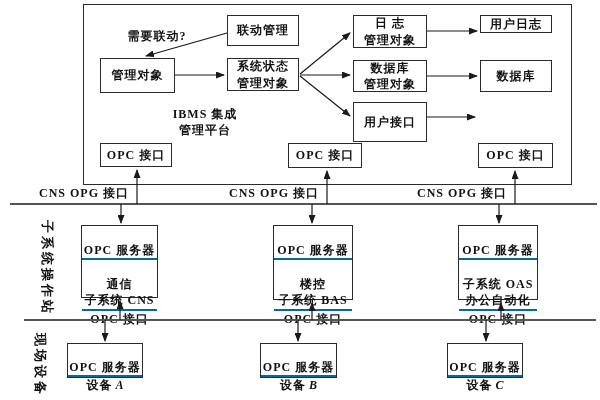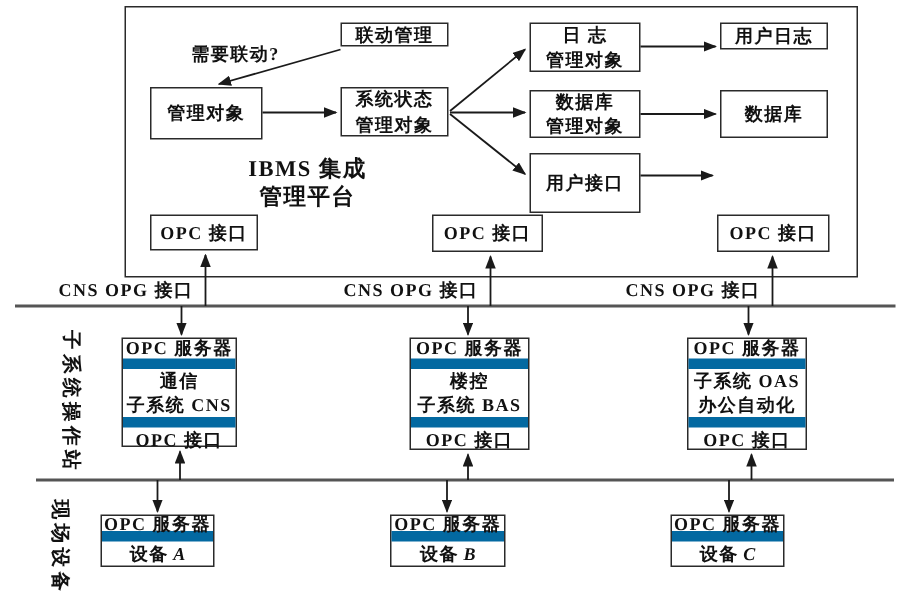--- a/index.html
+++ b/index.html
@@ -13,42 +13,42 @@
     display:flex;flex-direction:column;align-items:center;justify-content:center;
     text-align:center;box-sizing:border-box;line-height:1.35;letter-spacing:1px;
   }
   .plain{
     position:absolute;display:flex;align-items:center;justify-content:center;
     text-align:right;letter-spacing:1px;line-height:1.3;
   }
   .outer{background:transparent;}
   .row{width:100%;display:flex;flex-direction:column;align-items:center;justify-content:center;box-sizing:border-box;}
   .divided{padding:0;}
-  .rb{border-bottom:7px solid #0369a1;}
+  .rb{border-bottom:2px solid #0369a1;margin-top:16px;}
   .vlabel{
     position:absolute;transform:translate(-50%,-50%) rotate(90deg);
     transform-origin:center center;white-space:nowrap;letter-spacing:3px;font-size:13px;
   }
-  .title2{font-size:15px;letter-spacing:1px;}
+  .title2{font-size:12px;letter-spacing:1px;}
   #connectors{position:absolute;left:0;top:0;z-index:20;pointer-events:none;}
   .bx,.plain{z-index:10;}
   i{font-style:italic;margin-left:3px;letter-spacing:0;}
 </style>
 </head>
 <body>
 
 <div id="canvas">
 
   <div class="bx outer" style="left:83px;top:4px;width:489px;height:181px;"></div>
 
   <div class="plain" style="left:120px;top:29px;width:74px;height:16px;">
       <span>需要联动?</span>
     </div>
 
-  <div class="bx" style="left:227px;top:15px;width:72px;height:16px;text-align:center;">
+  <div class="bx" style="left:227px;top:15px;width:72px;height:31px;text-align:center;">
       <span>联动管理</span>
     </div>
 
   <div class="bx" style="left:100px;top:58px;width:75px;height:35px;">
       <span>管理对象</span>
     </div>
 
   <div class="bx" style="left:227px;top:58px;width:72px;height:33px;">
     <span>系统状态</span>
     <span>管理对象</span>

